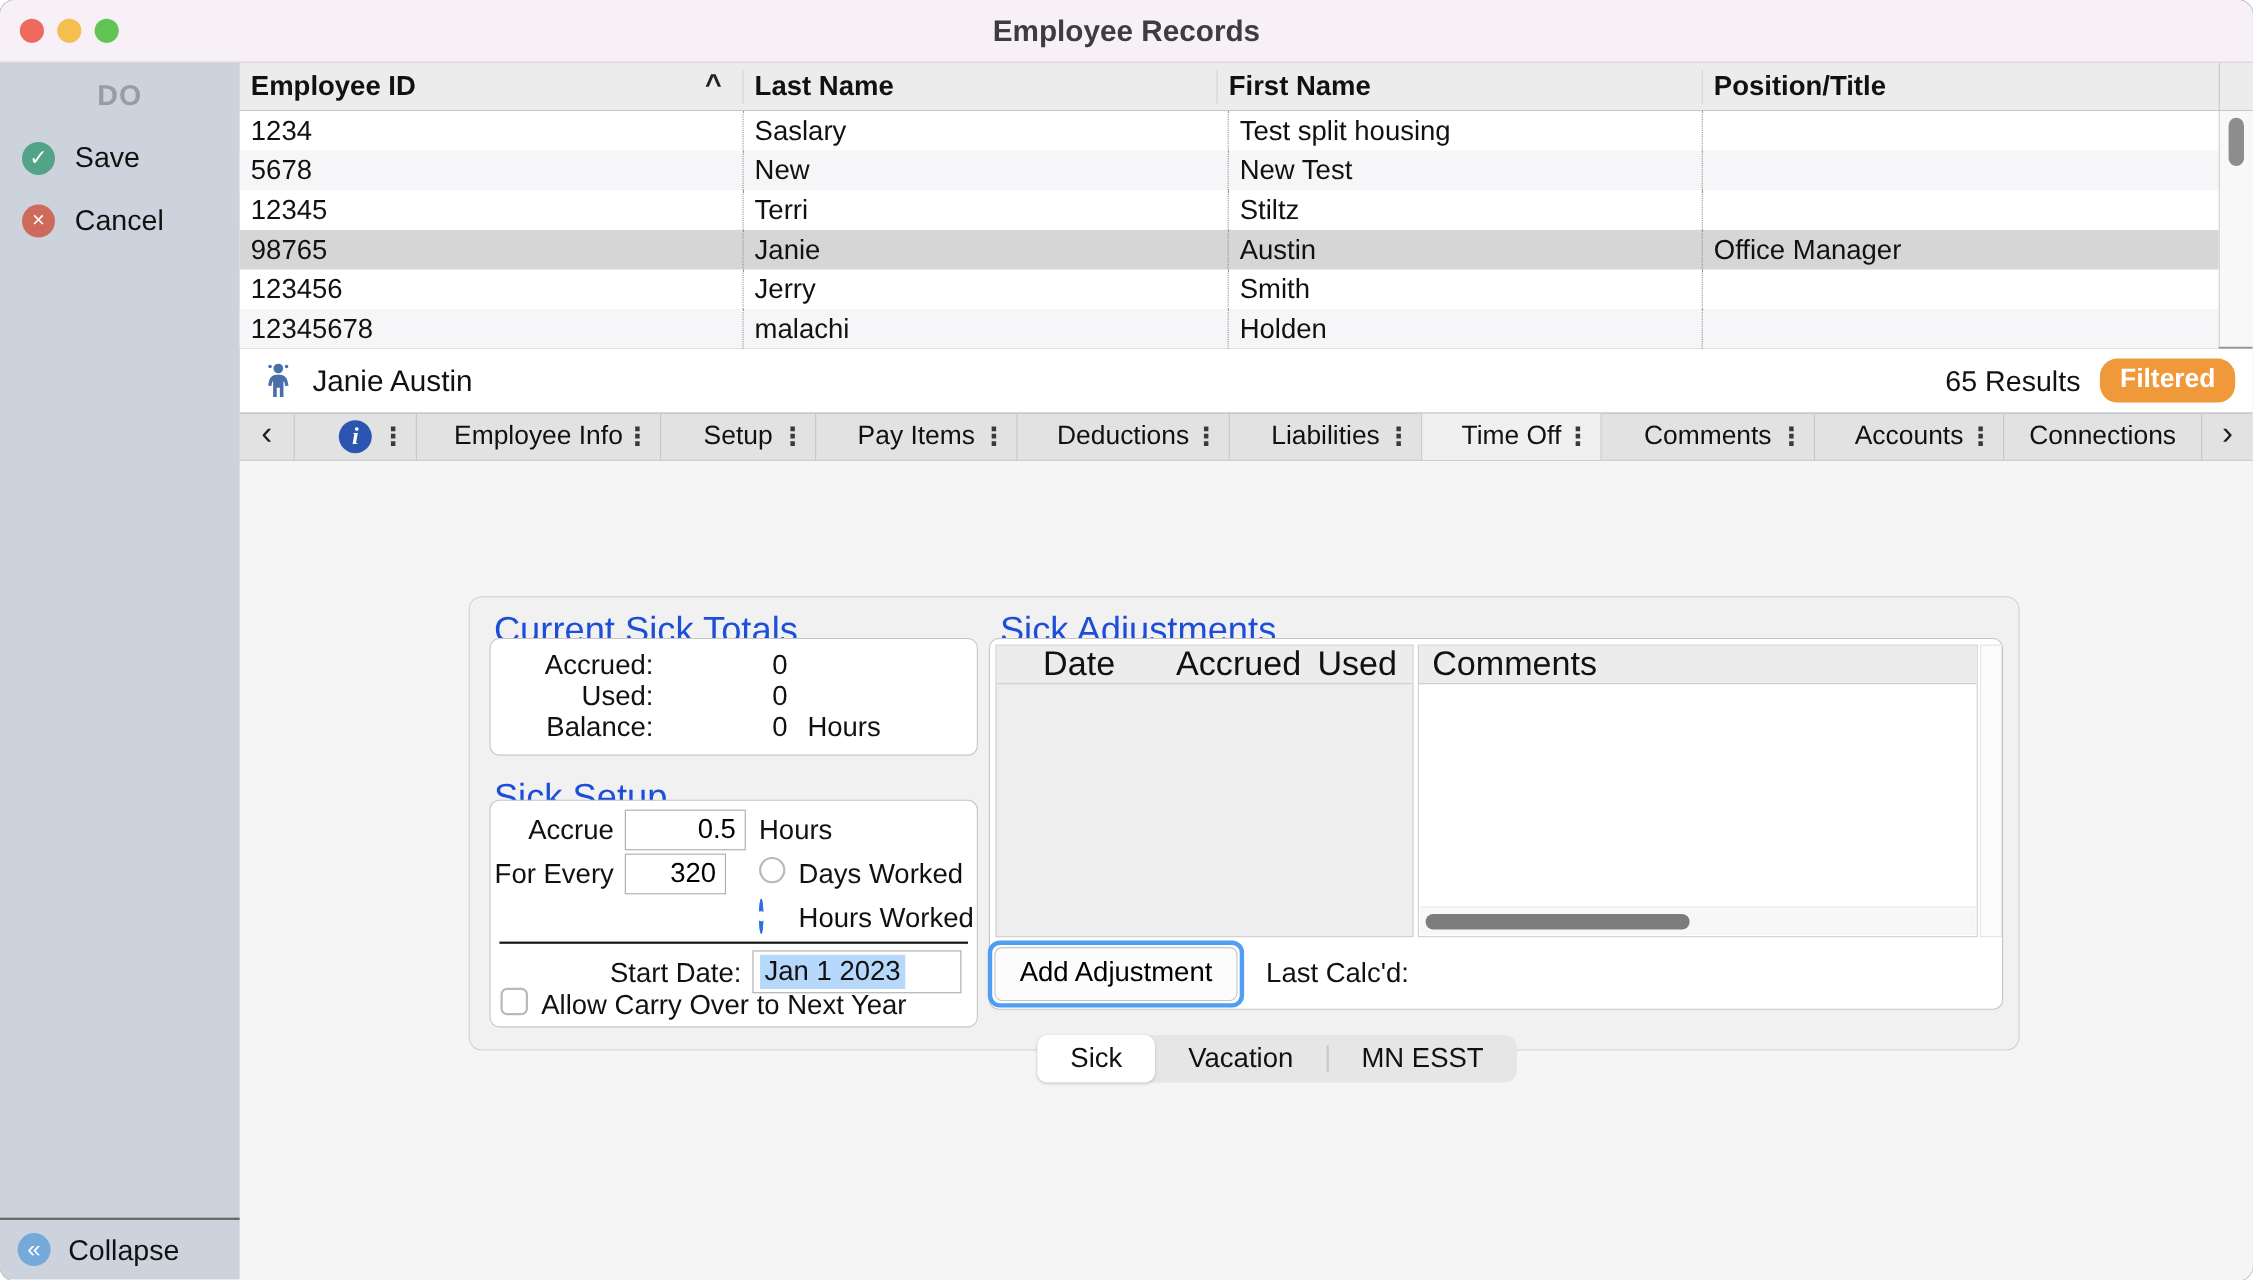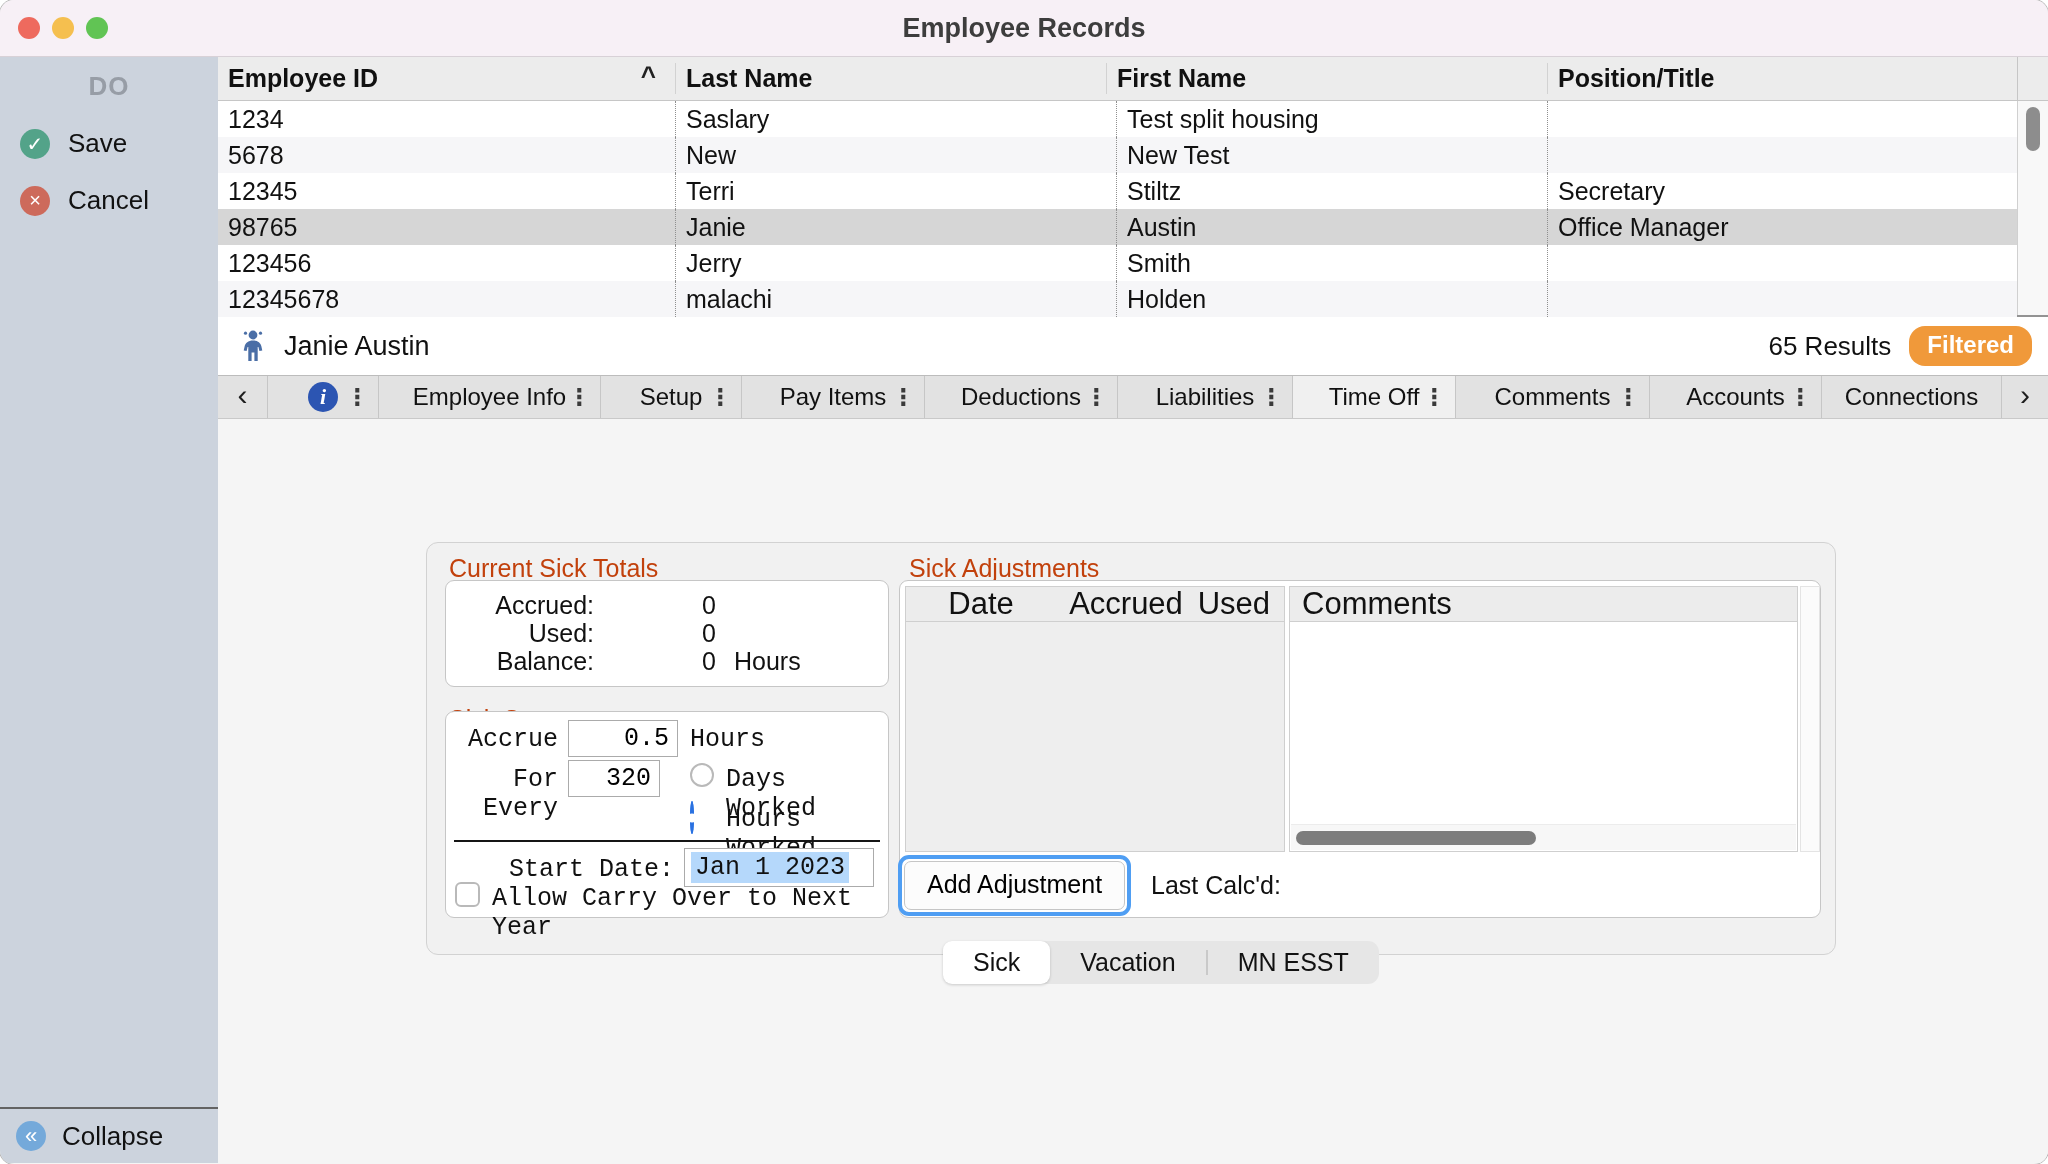--- a/index.html
+++ b/index.html
@@ -71,33 +71,33 @@
   .tcell.selected { background:#f0f0f0; }
   .chev { font-size:30px; color:#1d1d1d; padding-bottom:4px; }
   .info-circ { width:30px; height:30px; border-radius:50%; background:#2c55b2; color:#fff; display:flex;
                align-items:center; justify-content:center; font-size:22px; font-weight:bold;
                font-family:"Liberation Serif",serif; font-style:italic; }
 
   
   .detail { flex:1; position:relative; background:#f5f5f5; }
   .panel { position:absolute; left:208px; top:123px; width:1410px; height:413px; background:#f1f1f1;
            border:1px solid #d2d2d2; border-radius:12px; }
-  .grp-label { position:absolute; font-size:25px; color:#c2410c; }
+  .grp-label { position:absolute; font-size:33px; color:#1d4ed8; }
   .white-box { position:absolute; background:#fff; border:1px solid #c6c6c6; border-radius:9px; }
 
   
   .cst-box { left:18px; top:37px; width:444px; height:107px; display:flex; flex-direction:column;
              justify-content:space-between; padding:10px 0 12px; font-size:25px; }
   .cst-row { display:flex; align-items:center; height:28px; }
   .cst-lab { width:148px; text-align:right; }
   .cst-val { width:122px; text-align:right; }
   .cst-unit { margin-left:18px; }
 
   
-  .ss-box { left:18px; top:168px; width:444px; height:207px; font-size:25px;font-family:Liberation Mono, monospace; }
+  .ss-box { left:18px; top:184px; width:444px; height:207px; font-size:25px; }
   .ss-box .abs { position:absolute; }
   .lab-r { text-align:right; display:block; }
   .field { background:#fff; border:1px solid #ababab; font-size:25px; font-family:inherit; }
   input.field { text-align:right; padding-right:8px; }
   .date-field { display:flex; align-items:center; padding-left:6px; }
   .sel-text { background:#b5d8fb; padding:1px 4px; }
   .radio { width:24px; height:24px; border-radius:50%; background:#fff; border:2px solid #b9b9b9; }
   .radio.on { background:#2e7cf6; border:2px solid #2a71e0; position:relative; }
   .radio.on::after { content:""; position:absolute; left:50%; top:50%; width:9px; height:9px;
                      transform:translate(-50%,-50%); border-radius:50%; background:#fff; }
@@ -191,21 +191,20 @@
         <div class="t-row alt">
           <div class="cell c1">5678</div>
           <div class="cell c2">New</div>
           <div class="cell c3">New Test</div>
           <div class="cell c4"></div>
         </div>
         <div class="t-row">
           <div class="cell c1">12345</div>
           <div class="cell c2">Terri</div>
           <div class="cell c3">Stiltz</div>
-          <div class="cell c4">Secretary</div>
         </div>
         <div class="t-row sel">
           <div class="cell c1">98765</div>
           <div class="cell c2">Janie</div>
           <div class="cell c3">Austin</div>
           <div class="cell c4">Office Manager</div>
         </div>
         <div class="t-row">
           <div class="cell c1">123456</div>
           <div class="cell c2">Jerry</div>

